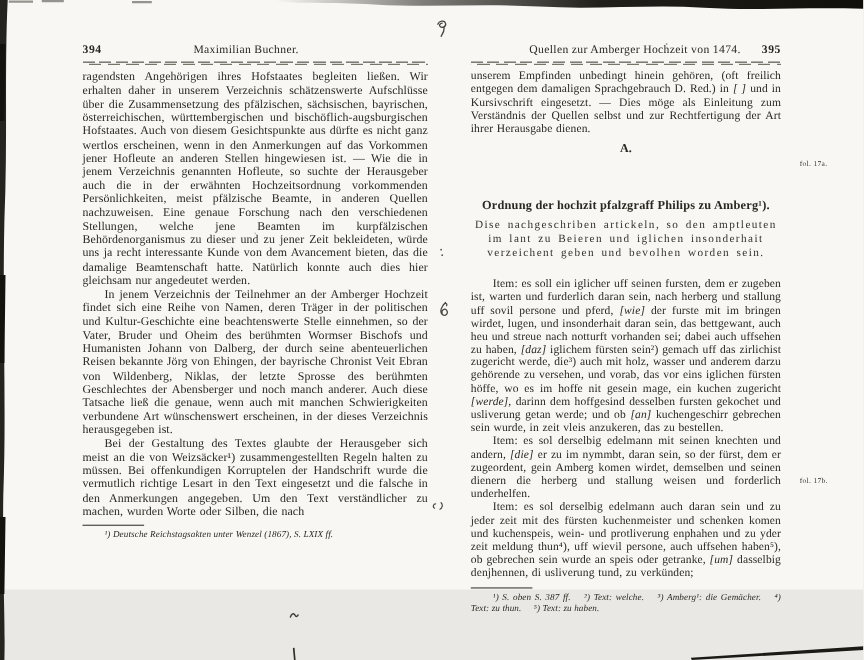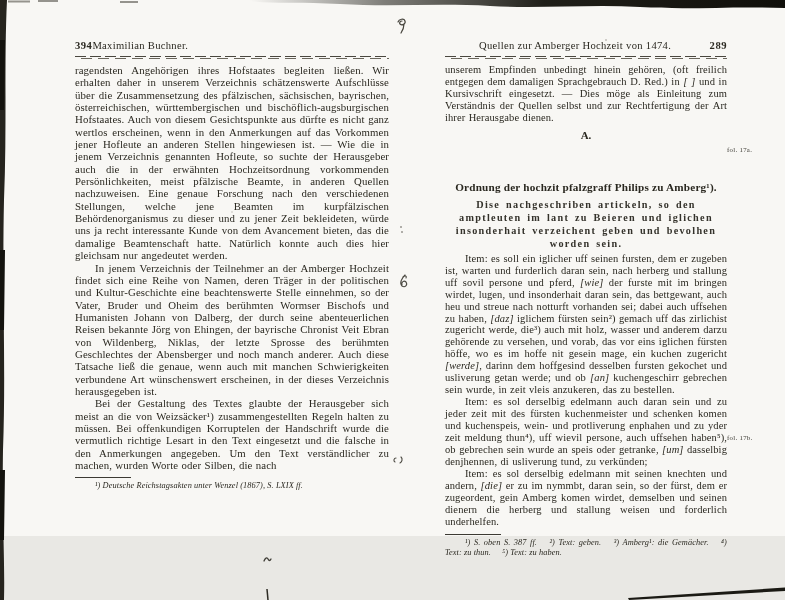--- a/index.html
+++ b/index.html
@@ -1,44 +1,44 @@
 <!DOCTYPE html>
 <html><head>
 <meta charset="utf-8">
 <style>
   html,body{margin:0;padding:0;}
   body{width:785px;height:600px;overflow:hidden;background:#e9e8e4;}
   .scan{position:relative;width:785px;height:536px;background:#f8f7f4;
         font-family:"Liberation Serif","DejaVu Serif",serif;color:#2a2820;}
   .page{position:absolute;top:40px;}
   .page.left{left:75px;width:314px;}
-  .page.right{left:445px;width:282px;}
+  .page.right{left:428px;width:282px;}
 
   .pagehead{display:flex;align-items:baseline;font-size:10.6px;height:14px;}
   .pagehead .num{font-weight:bold;letter-spacing:0.5px;}
-  .pagehead .title{flex:1;letter-spacing:0.3px;}
+  .pagehead .title{flex:1;text-align:center;letter-spacing:0.3px;}
   .pagehead .side{width:34px;}
   .headrule{height:3px;margin-top:2px;margin-bottom:5px;
     background-image:
       repeating-linear-gradient(90deg,#4a473f 0 11px,rgba(74,71,63,0) 11px 15px),
       repeating-linear-gradient(90deg,rgba(106,102,92,0) 0 6px,#6a665c 6px 17px);
     background-size:100% 1px,100% 1px;
     background-position:0 0,0 2px;
     background-repeat:no-repeat,no-repeat;}
 
   p{margin:0;}
   .body{font-size:10.8px;line-height:12.35px;text-align:justify;
         letter-spacing:0.1px;word-spacing:0.6px;}
   .page.right .body{font-size:10.5px;line-height:11.95px;}
   .ind{text-indent:20px;}
   .center{text-align:center;}
   .sec-letter{font-weight:bold;font-size:11px;margin:5px 0 3px;}
   .heading{font-weight:bold;font-size:11.2px;letter-spacing:0.2px;margin-bottom:5px;margin-top:40px;}
   .subheading{font-size:10.2px;line-height:13px;letter-spacing:1.3px;
-              word-spacing:2px;font-weight:bold;color:#34322b;margin-bottom:3px;}
+              word-spacing:2px;font-weight:normal;color:#34322b;margin-bottom:16px;}
   .fnrule{width:56px;border-top:1.2px solid #3c3a33;margin:6px 0 3px;}
   .footnote{font-size:8.3px;line-height:10.2px;text-align:justify;
             letter-spacing:0.1px;font-style:italic;}
   .footnote.ind{text-indent:20px;}
   .fn-item{margin-right:9px;}
   .fn-item:last-child{margin-right:0;}
 
   .margin-note{position:absolute;font-size:6.8px;color:#3a3831;letter-spacing:0.3px;}
   .margin-note.a{left:727px;top:146px;}
   .margin-note.b{left:727px;top:434px;}
@@ -62,34 +62,34 @@
     <p class="body ind">In jenem Verzeichnis der Teilnehmer an der Amberger Hochzeit findet sich eine Reihe von Namen, deren Träger in der politischen und Kultur-Geschichte eine beachtenswerte Stelle einnehmen, so der Vater, Bruder und Oheim des berühmten Wormser Bischofs und Humanisten Johann von Dalberg, der durch seine abenteuerlichen Reisen bekannte Jörg von Ehingen, der bayrische Chronist Veit Ebran von Wildenberg, Niklas, der letzte Sprosse des berühmten Geschlechtes der Abensberger und noch manch anderer. Auch diese Tatsache ließ die genaue, wenn auch mit manchen Schwierigkeiten verbundene Art wünschenswert erscheinen, in der dieses Verzeichnis herausgegeben ist.</p>
     <p class="body ind">Bei der Gestaltung des Textes glaubte der Herausgeber sich meist an die von Weizsäcker¹) zusammengestellten Regeln halten zu müssen. Bei offenkundigen Korruptelen der Handschrift wurde die vermutlich richtige Lesart in den Text eingesetzt und die falsche in den Anmerkungen angegeben. Um den Text verständlicher zu machen, wurden Worte oder Silben, die nach</p>
     <div class="fnrule"></div>
     <p class="footnote ind">¹) Deutsche Reichstagsakten unter Wenzel (1867), S. LXIX ff.</p>
   </div>
 
   <div class="page right">
     <div class="pagehead">
       <span class="side"></span>
       <span class="title">Quellen zur Amberger Hochzeit von 1474.</span>
-      <span class="num">289</span>
+      <span class="num">395</span>
     </div>
     <div class="headrule"></div>
     <p class="body">unserem Empfinden unbedingt hinein gehören, (oft freilich entgegen dem damaligen Sprachgebrauch D. Red.) in <i>[ ]</i> und in Kursivschrift eingesetzt. — Dies möge als Einleitung zum Verständnis der Quellen selbst und zur Rechtfertigung der Art ihrer Herausgabe dienen.</p>
     <p class="sec-letter center">A.</p>
     <p class="heading center">Ordnung der hochzit pfalzgraff Philips zu Amberg¹).</p>
     <p class="subheading center">Dise nachgeschriben artickeln, so den amptleuten im lant zu Beieren und iglichen insonderhait verzeichent geben und bevolhen worden sein.</p>
     <p class="body ind">Item: es soll ein iglicher uff seinen fursten, dem er zugeben ist, warten und furderlich daran sein, nach herberg und stallung uff sovil persone und pferd, <i>[wie]</i> der furste mit im bringen wirdet, lugen, und insonderhait daran sein, das bettgewant, auch heu und streue nach notturft vorhanden sei; dabei auch uffsehen zu haben, <i>[daz]</i> iglichem fürsten sein²) gemach uff das zirlichist zugericht werde, die³) auch mit holz, wasser und anderem darzu gehörende zu versehen, und vorab, das vor eins iglichen fürsten höffe, wo es im hoffe nit gesein mage, ein kuchen zugericht <i>[werde]</i>, darinn dem hoffgesind desselben fursten gekochet und usliverung getan werde; und ob <i>[an]</i> kuchengeschirr gebrechen sein wurde, in zeit vleis anzukeren, das zu bestellen.</p>
+    <p class="body ind">Item: es sol derselbig edelmann mit seinen knechten und andern, <i>[die]</i> er zu im nymmbt, daran sein, so der fürst, dem er zugeordent, gein Amberg komen wirdet, demselben und seinen dienern die herberg und stallung weisen und forderlich underhelfen.</p>
     <p class="body ind">Item: es sol derselbig edelmann auch daran sein und zu jeder zeit mit des fürsten kuchenmeister und schenken komen und kuchenspeis, wein- und protliverung enphahen und zu yder zeit meldung thun⁴), uff wievil persone, auch uffsehen haben⁵), ob gebrechen sein wurde an speis oder getranke, <i>[um]</i> dasselbig denjhennen, di usliverung tund, zu verkünden;</p>
-    <p class="body ind">Item: es sol derselbig edelmann mit seinen knechten und andern, <i>[die]</i> er zu im nymmbt, daran sein, so der fürst, dem er zugeordent, gein Amberg komen wirdet, demselben und seinen dienern die herberg und stallung weisen und forderlich underhelfen.</p>
     <div class="fnrule"></div>
     <p class="footnote ind">
       <span class="fn-item">¹) S. oben S. 387 ff.</span>
-      <span class="fn-item">²) Text: geben.</span>
+      <span class="fn-item">²) Text: welche.</span>
       <span class="fn-item">³) Amberg¹: die Gemächer.</span>
       <span class="fn-item">⁴) Text: zu thun.</span>
       <span class="fn-item">⁵) Text: zu haben.</span>
     </p>
   </div>
 
   <div class="margin-note a">fol. 17a.</div>
   <div class="margin-note b">fol. 17b.</div>
 
   <svg class="artifacts" width="785" height="600" viewBox="0 0 785 600">

